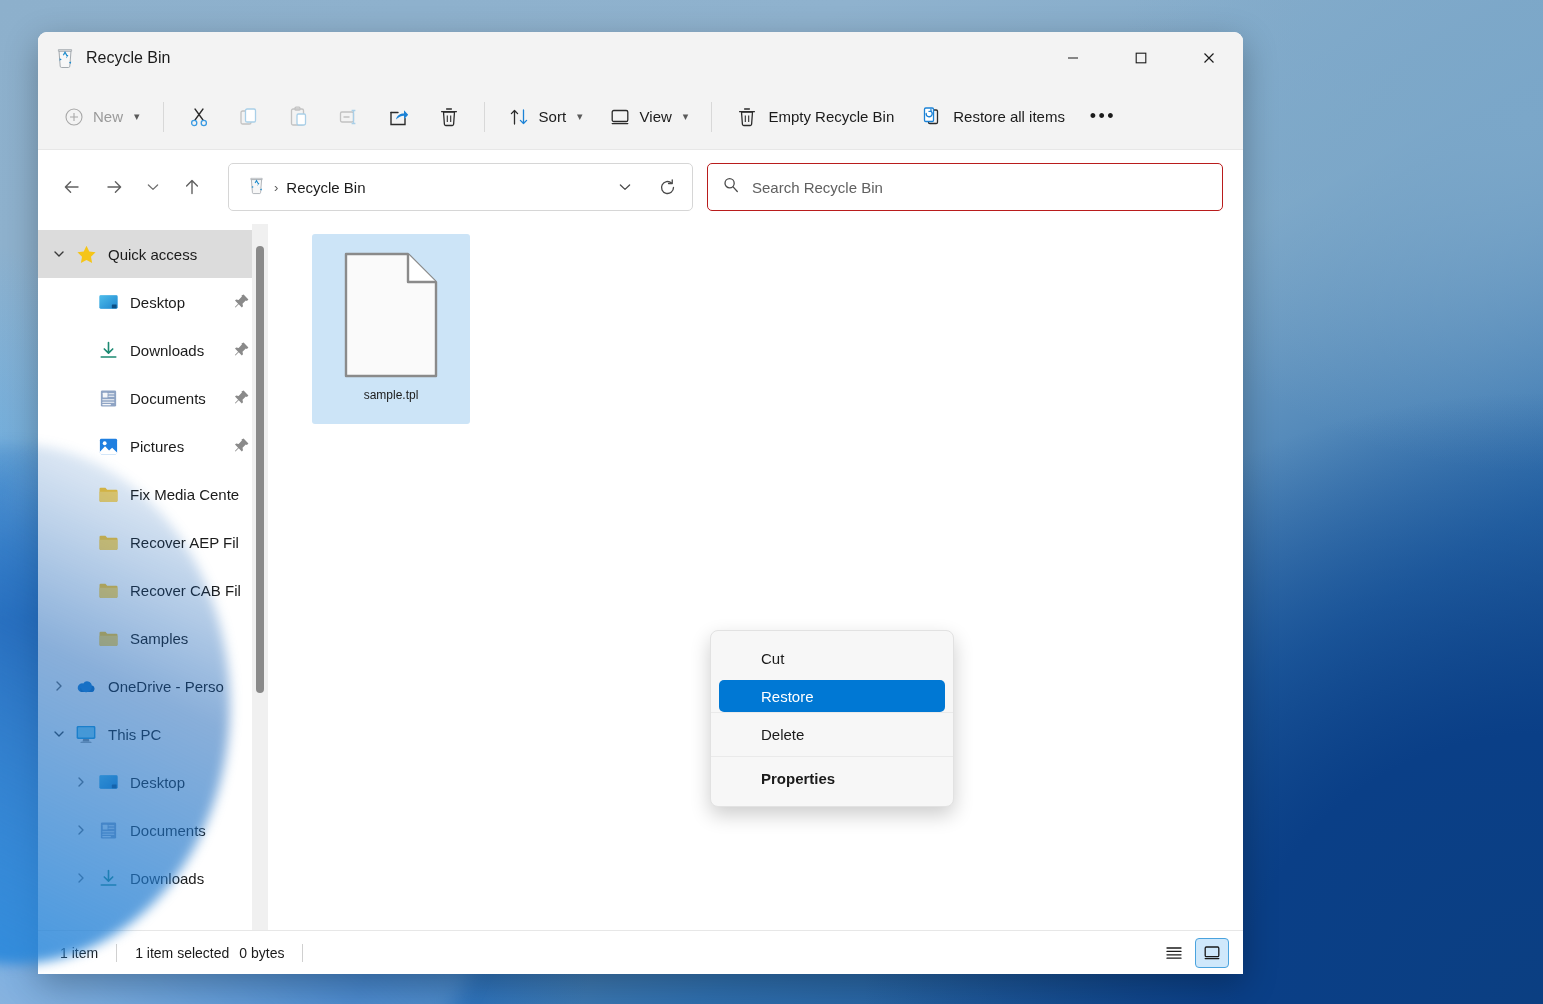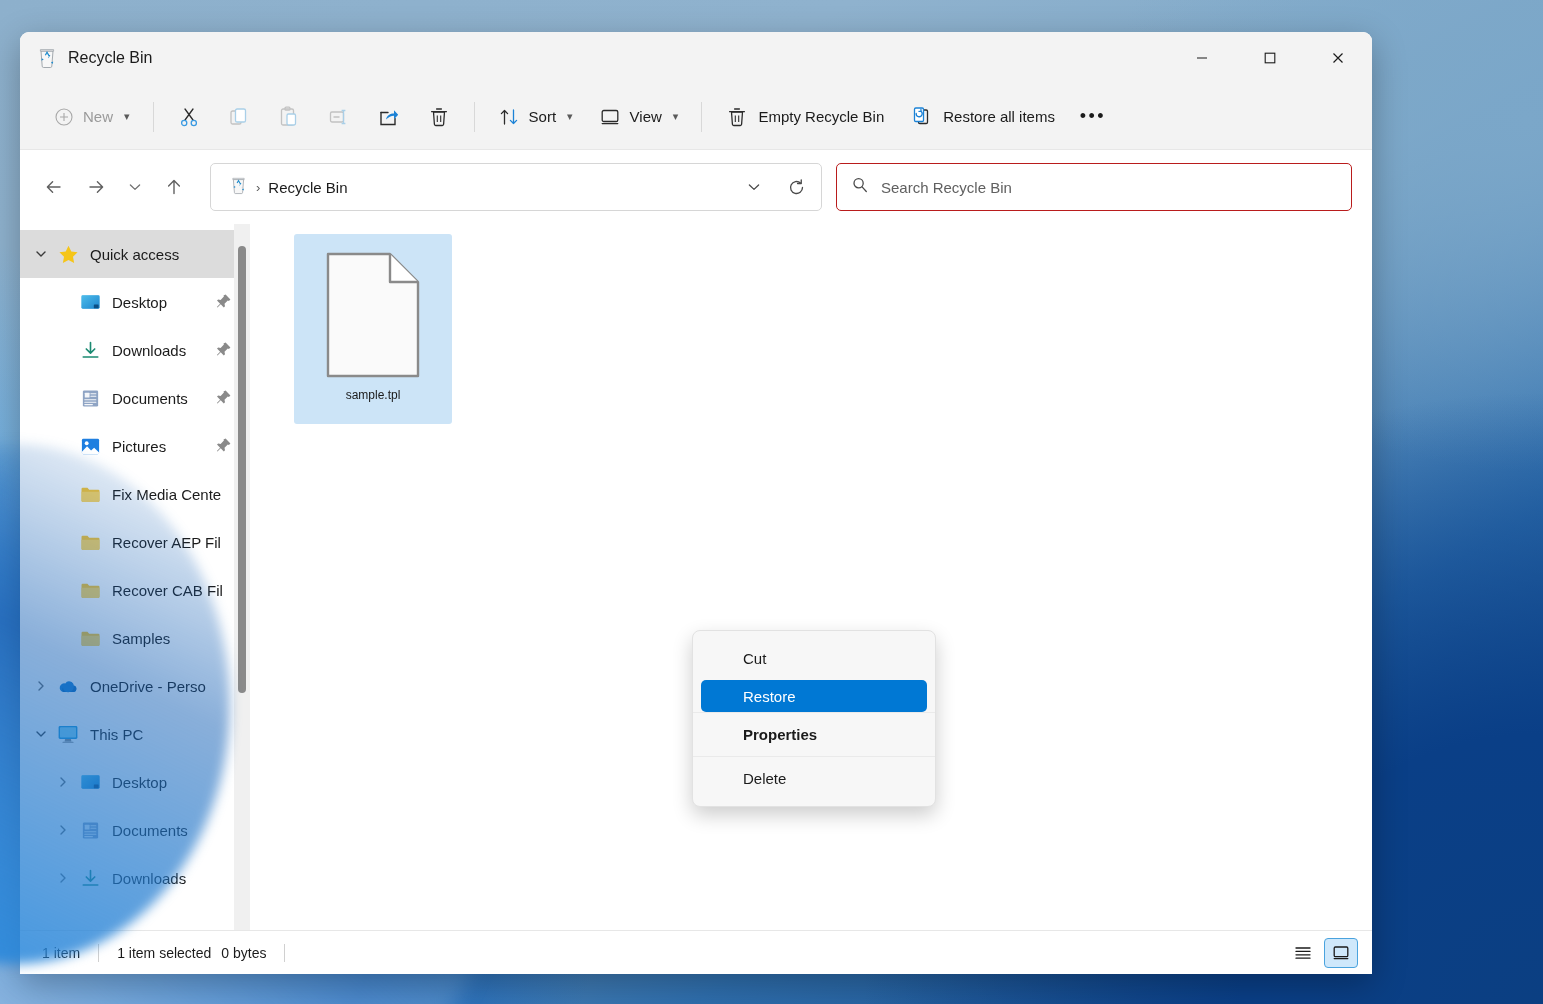--- a/index.html
+++ b/index.html
@@ -36,22 +36,22 @@
     position: absolute; left: -200px; bottom: 40px;
     width: 430px; height: 520px;
     border-radius: 50%;
     background: linear-gradient(25deg, rgba(40,140,225,.95), rgba(20,95,180,.5) 60%, rgba(20,95,180,0));
     filter: blur(6px);
   }
 
   
   #window {
     position: absolute;
-    left: 20px; top: 32px;
-    width: 1352px; height: 942px;
+    left: 38px; top: 32px;
+    width: 1205px; height: 942px;
     background: #ffffff;
     border-radius: 9px 9px 0 0;
     overflow: hidden;
     box-shadow: 0 10px 34px rgba(0,0,0,.28);
     display: flex; flex-direction: column;
   }
 
   
   .titlebar {
     height: 52px; background: #f3f3f3;
@@ -65,21 +65,21 @@
   .wc {
     width: 68px; height: 52px;
     display: flex; align-items: center; justify-content: center;
     color: #1b1b1b;
   }
 
   
   .cmdbar {
     height: 66px; background: #f3f3f3;
     display: flex; align-items: center;
-    padding: 0 22px; gap: 2px;
+    padding: 0 14px; gap: 2px;
     border-bottom: 1px solid #e7e7e7;
     flex: 0 0 auto;
   }
   .cbtn {
     height: 44px; border-radius: 5px;
     display: flex; align-items: center; gap: 9px;
     padding: 0 12px; color: #1b1b1b; font-size: 15px;
     white-space: nowrap;
   }
   .cbtn.icononly { width: 48px; justify-content: center; padding: 0; }
@@ -651,25 +651,25 @@
           <span class="filename">sample.tpl</span>
         </div>
 
         <div class="ctxmenu">
           <div class="ctxitem">
             <span>Cut</span>
           </div>
           <div class="ctxitem highlight">
             <span>Restore</span>
           </div>
+          <div class="ctxitem">
+            <span>Delete</span>
+          </div>
           <div class="ctxitem bold">
             <span>Properties</span>
-          </div>
-          <div class="ctxitem">
-            <span>Delete</span>
           </div>
         </div>
       </div>
     </div>
 
     <div class="statusbar">
       <span>1 item</span>
       <span class="st-sep"></span>
       <span>1 item selected</span>
       <span style="width:10px;"></span>

